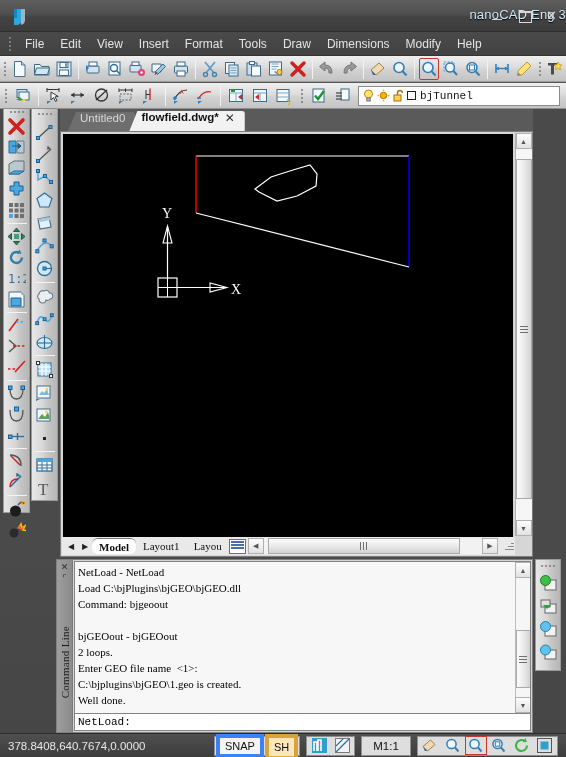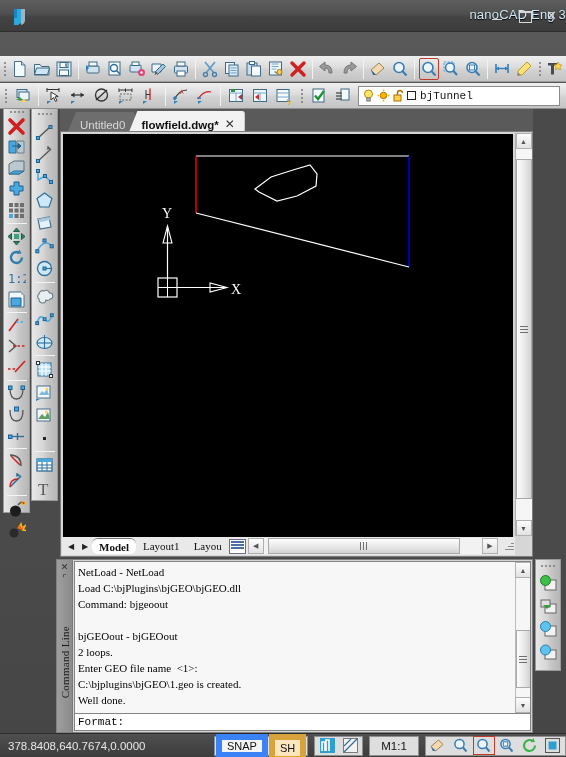--- a/index.html
+++ b/index.html
@@ -130,21 +130,21 @@
     position: absolute; left: 60px; top: 0; width: 473px; height: 448px;
     background: #3f3f3f;
   }
   .tabstrip {
     position: absolute; left: 0; top: 0; width: 473px; height: 22px;
     background: #5a5a5a;
     display: flex; align-items: flex-end; padding-left: 8px;
   }
   .doc-tab {
     height: 19px; padding: 0 10px 0 12px;
-    display: flex; align-items: flex-end; gap: 6px;
+    display: flex; align-items: flex-start; gap: 6px;
     font-size: 11.5px; cursor: default;
     border-top-left-radius: 3px; border-top-right-radius: 3px;
     position: relative;
   }
   .doc-tab.inactive {
     background: #6e6e6e; color: #d8d8d8;
     transform: skewX(-0deg);
     clip-path: polygon(8px 0, 100% 0, 100% 100%, 0 100%);
     margin-right: -6px;
   }
@@ -293,21 +293,21 @@
     flex: none; width: 200px; height: 18px; margin-left: 6px;
     color: #e8e8e8; font-size: 11.5px; display: flex; align-items: center;
   }
   .sb-group {
     display: flex; align-items: center; height: 20px;
     background: #dedede; border: 1px solid #8f8f8f; padding: 0 1px; gap: 1px;
   }
   .sb-toggle {
     height: 24px; padding: 0 5px; font-size: 11px; color: #111;
     display: flex; align-items: center; background: #f4f4f4;
-    border: 6px solid #3b82f6; cursor: default;
+    border: 4px solid #3b82f6; cursor: default;
   }
   .sb-toggle.on {
     background: #fbe6bd; border-color: #d8a23c;
     border-bottom: 2px solid #e8a32a;
   }
   .sb-btn {
     width: 22px; height: 19px; display: flex; align-items: center; justify-content: center;
     border: 1px solid transparent; cursor: default;
   }
   .sb-btn.active { border-color: #c23a2a; }
@@ -335,20 +335,38 @@
       </svg>
     </div>
     <div class="title-text">nanoCAD Eng 3</div>
     <div class="win-btns">
       <div class="win-btn min"></div>
       <div class="win-btn max"></div>
       <div class="win-btn close">✕</div>
     </div>
   </div>
 
+  <div class="menubar">
+    <div class="grip-v">
+        <i></i>
+        <i></i>
+        <i></i>
+        <i></i>
+      </div>
+    <div class="menu-item">File</div>
+    <div class="menu-item">Edit</div>
+    <div class="menu-item">View</div>
+    <div class="menu-item">Insert</div>
+    <div class="menu-item">Format</div>
+    <div class="menu-item">Tools</div>
+    <div class="menu-item">Draw</div>
+    <div class="menu-item">Dimensions</div>
+    <div class="menu-item">Modify</div>
+    <div class="menu-item">Help</div>
+  </div>
 
   <div class="toolbar-row r1">
     <div class="tb-grip">
         <i></i>
         <i></i>
         <i></i>
         <i></i>
       </div>
 
     <div class="tb-btn">
@@ -1083,21 +1101,21 @@
                   <i></i>
                   <i></i>
                   <i></i>
                 </span>
             </div>
           </div>
           <div class="sb-arrow">▼</div>
         </div>
       </div>
       <div class="cmd-input">
-        <span>Format:</span>
+        <span>NetLoad:</span>
       </div>
     </div>
   </div>
 
   <div class="cmd-vtoolbar">
     <div class="vt-grip">
         <i></i>
         <i></i>
         <i></i>
         <i></i>

